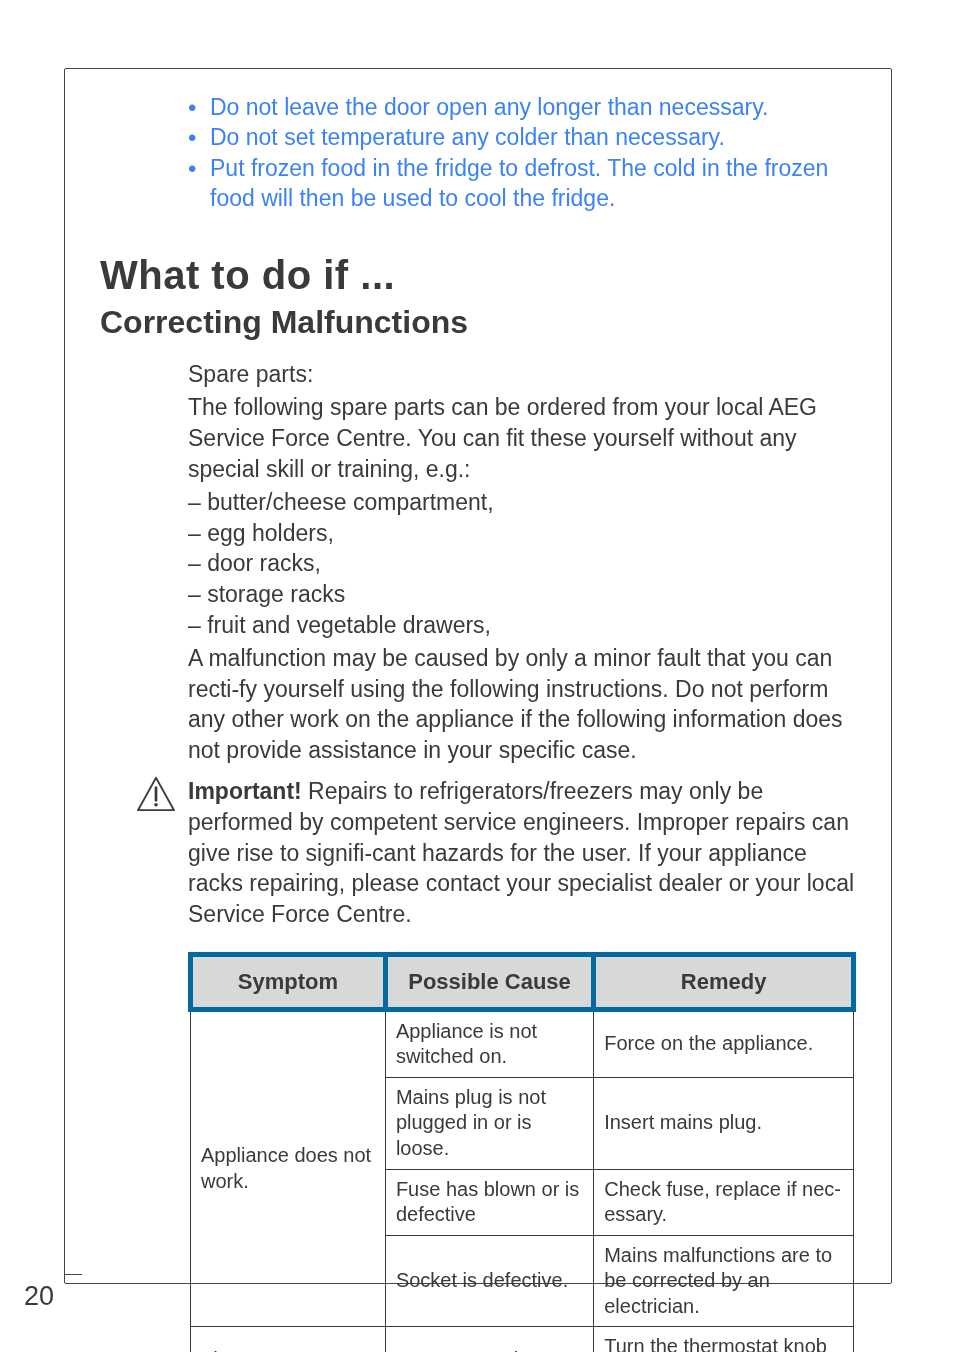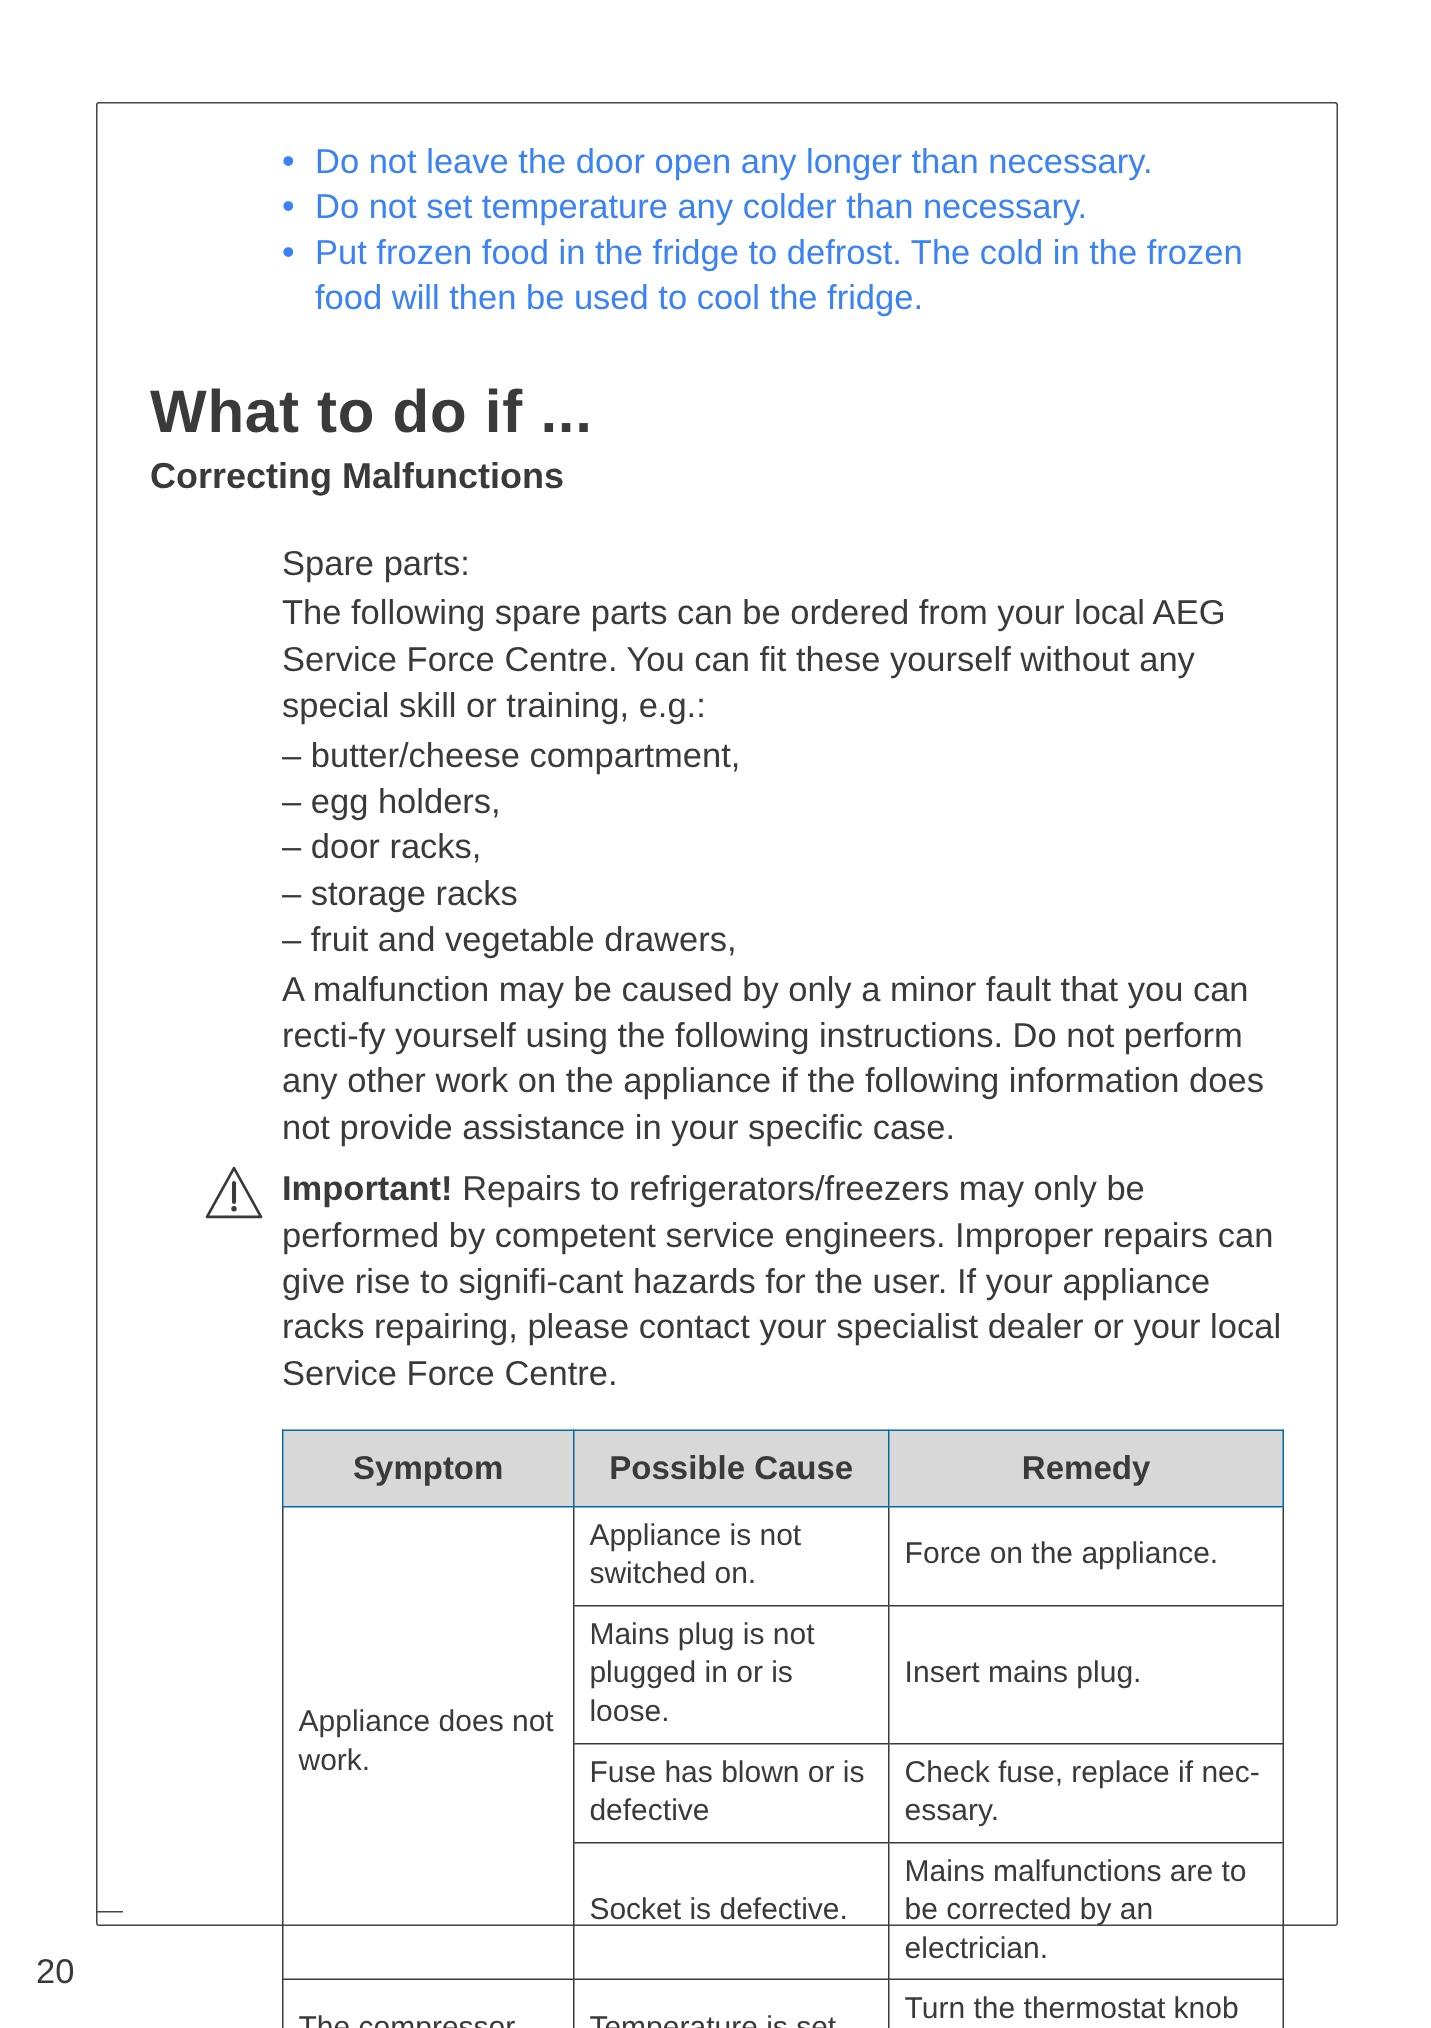--- a/index.html
+++ b/index.html
@@ -52,23 +52,23 @@
     font-size: 24px;
   }
   h1.section {
     font-size: 40px;
     font-weight: 700;
     margin-bottom: 6px;
     color: #3a3a3a;
     letter-spacing: 0.5px;
   }
   h2.subsection {
-    font-size: 24px;
+    font-size: 32px;
     font-weight: 700;
-    margin-bottom: 28px;
+    margin-bottom: 18px;
     color: #3a3a3a;
   }
   .body-block {
     margin-left: 88px;
     font-size: 23px;
     line-height: 1.34;
     color: #3a3a3a;
   }
   .body-block p { margin-bottom: 2px; }
   ul.dashes {
@@ -99,35 +99,35 @@
     border-collapse: collapse;
     margin-top: 22px;
     font-size: 20px;
     color: #3a3a3a;
   }
   table.trouble th {
     background: #d8d8d8;
     font-weight: 700;
     font-size: 22px;
     padding: 10px 12px;
-    border: 1px solid #0369a1;
+    border: 5px solid #0369a1;
     text-align: center;
   }
   table.trouble td {
     border: 1px solid #3a3a3a;
     padding: 7px 10px;
     vertical-align: middle;
     line-height: 1.28;
   }
   table.trouble td.symptom { vertical-align: middle; }
   .page-num {
     position: absolute;
     left: 24px;
-    bottom: 24px;
-    font-size: 23px;
+    bottom: 40px;
+    font-size: 27px;
     color: #3a3a3a;
   }
 </style>
 </head>
 <body>
 
 <div class="outer"></div>
 <div class="side-tick" style="top:1274px"></div>
 
 <div class="content">

